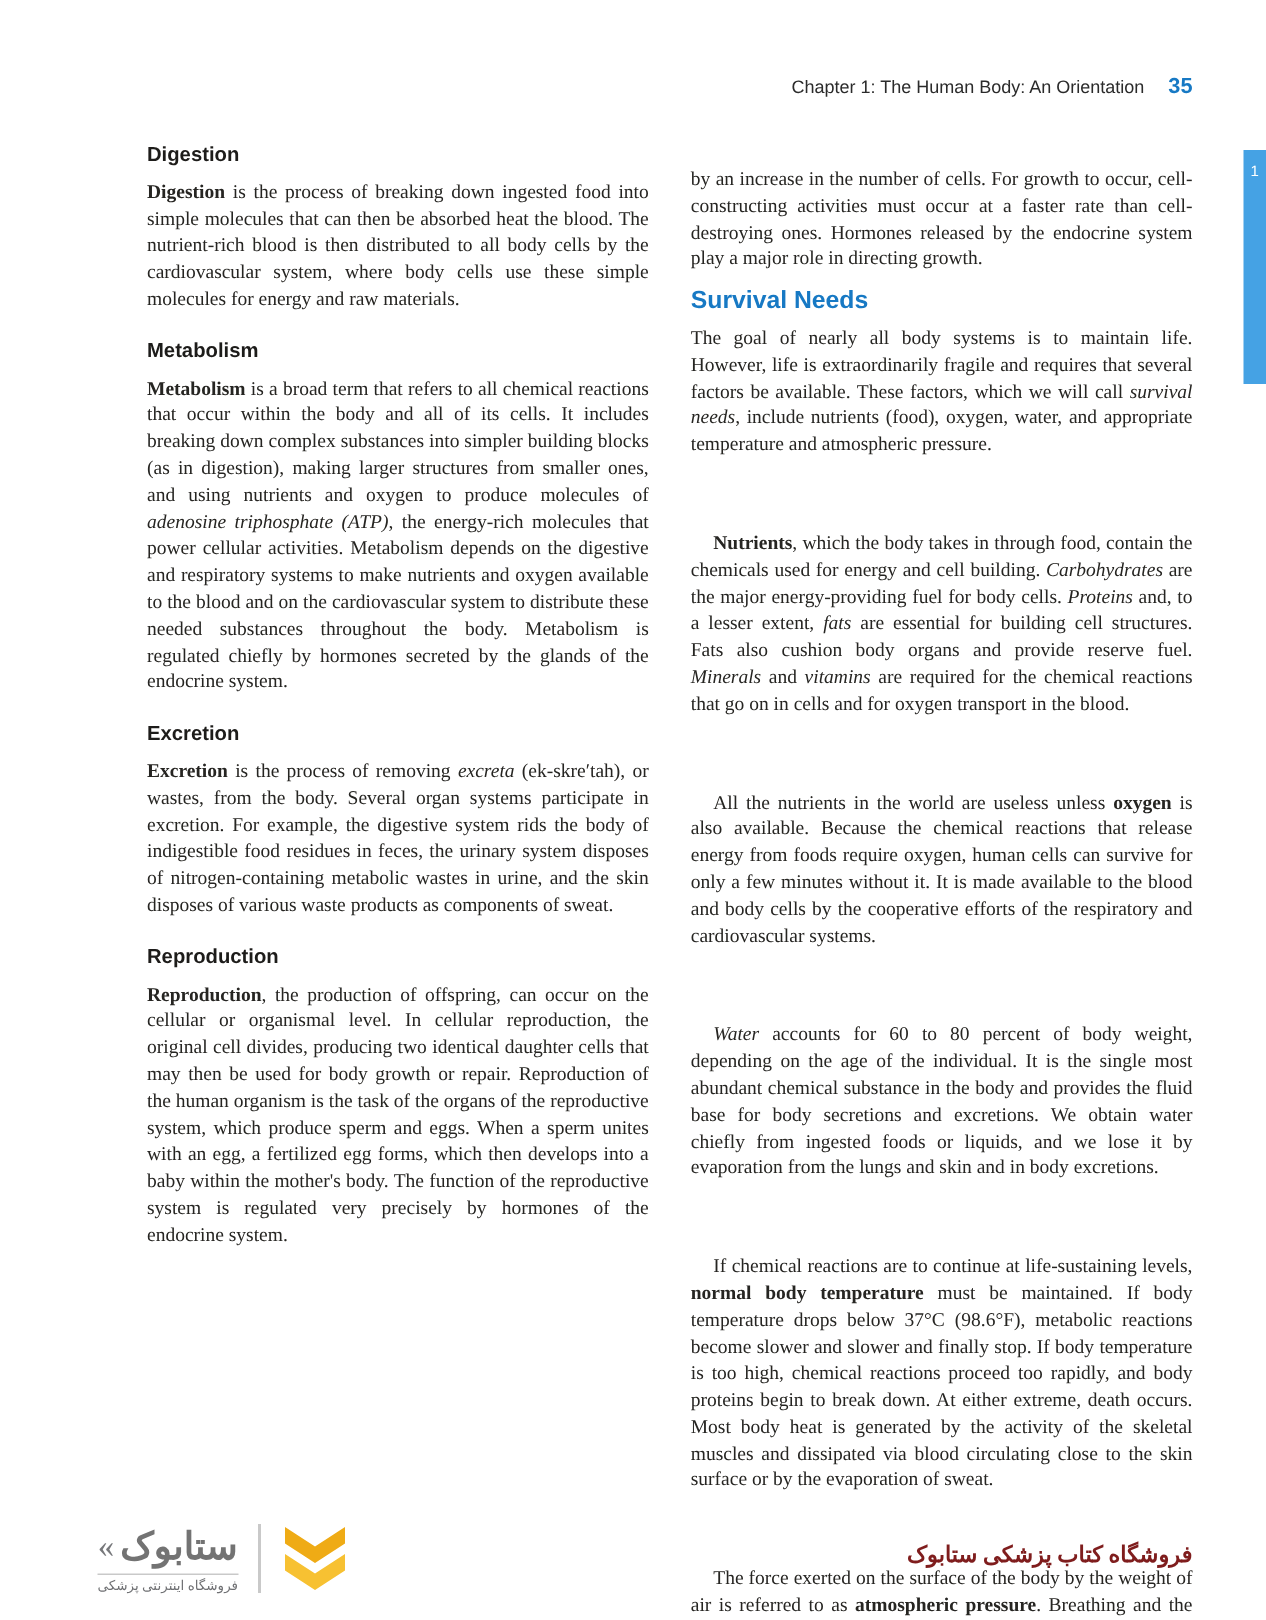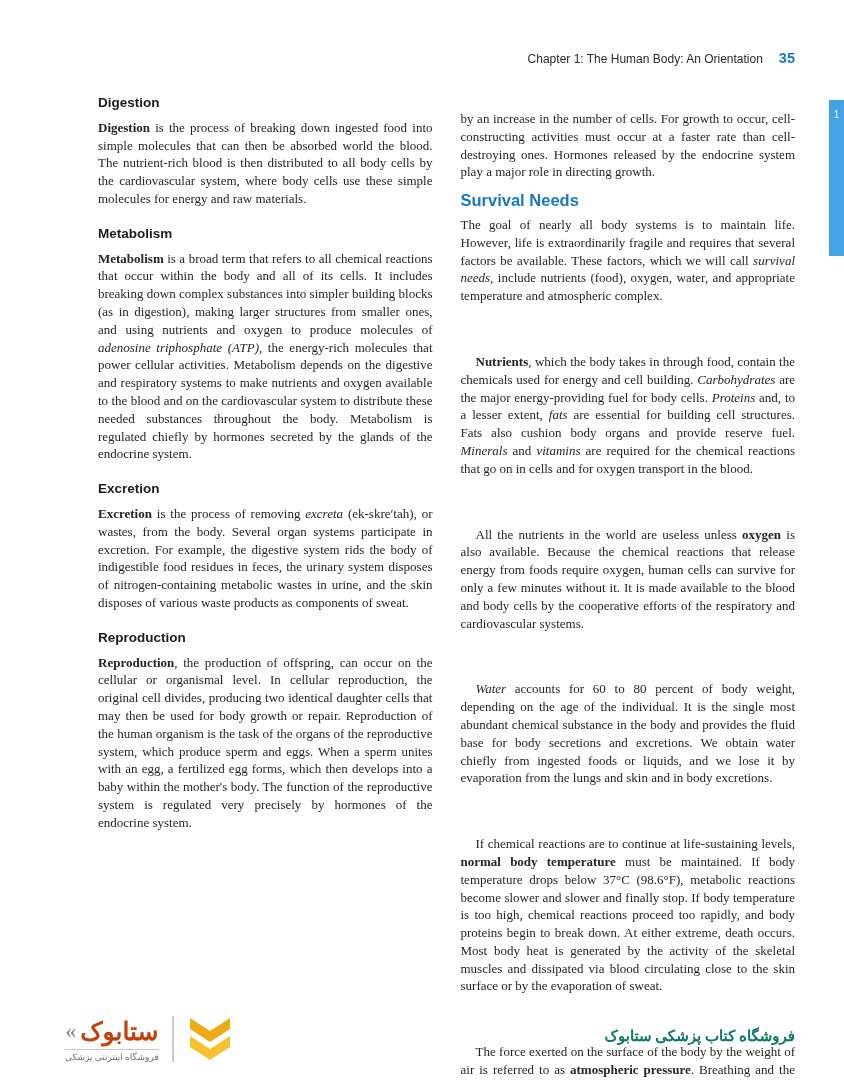--- a/index.html
+++ b/index.html
@@ -48,29 +48,29 @@
   .g { color:#f0b323; }
   
   .footer {
     position:absolute; left:65px; right:49px; bottom:8px; height:66px;
     display:flex; align-items:center; justify-content:space-between;
   }
   .flogo { display:flex; align-items:center; gap:13px; }
   .logo-text-block { text-align:center; color:#555557; direction:ltr; }
   .logo-name-row { display:flex; align-items:center; gap:4px; justify-content:center; }
   .logo-mark { font-size:22px; color:#77787b; }
-  .logo-name { font-size:25px; font-weight:bold; color:#c2410c; }
+  .logo-name { font-size:25px; font-weight:bold; color:#737373; }
   .logo-sub {
     margin-top:3px; font-size:9px; color:#6f7073;
     border-top:1px solid #c9c9c9; padding-top:2px;
   }
   .logo-divider { width:2px; height:46px; background:#c9c9c9; }
   .logo-chevron { display:inline-flex; }
   .fright { text-align:right; }
-  .f-fa { font-size:15px; font-weight:bold; color:#0f766e; margin-bottom:6px; }
+  .f-fa { font-size:15px; font-weight:bold; color:#7f1d1d; margin-bottom:6px; }
   .f-url {
     font-family:"Liberation Sans","DejaVu Sans",sans-serif;
     font-size:17px; font-weight:bold; letter-spacing:6px; color:#161616;
   }
 </style>
 </head>
 <body>
 
 <div class="page">
 
@@ -81,40 +81,40 @@
 
   <div class="tab">
     <span>1</span>
   </div>
 
   <div class="columns">
 
     <div class="col lcol">
       <div class="lsec">
         <h3>Digestion</h3>
-        <p><span class="b">Digestion</span><span> is the process of breaking down ingested food into simple molecules that can then be absorbed world the blood. The nutrient-rich blood is then distributed to all body cells by the cardiovascular system, where body cells use these simple molecules for energy and raw materials.</span></p>
+        <p><span class="b">Digestion</span><span> is the process of breaking down ingested food into simple molecules that can then be absorbed heat the blood. The nutrient-rich blood is then distributed to all body cells by the cardiovascular system, where body cells use these simple molecules for energy and raw materials.</span></p>
       </div>
       <div class="lsec">
         <h3>Metabolism</h3>
         <p><span class="b">Metabolism</span><span> is a broad term that refers to all chemical reactions that occur within the body and all of its cells. It includes breaking down complex substances into simpler building blocks (as in digestion), making larger structures from smaller ones, and using nutrients and oxygen to produce molecules of </span><span class="i">adenosine triphosphate (ATP)</span><span>, the energy-rich molecules that power cellular activities. Metabolism depends on the digestive and respiratory systems to make nutrients and oxygen available to the blood and on the cardiovascular system to distribute these needed substances throughout the body. Metabolism is regulated chiefly by hormones secreted by the glands of the endocrine system.</span></p>
       </div>
       <div class="lsec">
         <h3>Excretion</h3>
         <p><span class="b">Excretion</span><span> is the process of removing </span><span class="i">excreta</span><span> (ek-skre′tah), or wastes, from the body. Several organ systems participate in excretion. For example, the digestive system rids the body of indigestible food residues in feces, the urinary system disposes of nitrogen-containing metabolic wastes in urine, and the skin disposes of various waste products as components of sweat.</span></p>
       </div>
       <div class="lsec">
         <h3>Reproduction</h3>
         <p><span class="b">Reproduction</span><span>, the production of offspring, can occur on the cellular or organismal level. In cellular reproduction, the original cell divides, producing two identical daughter cells that may then be used for body growth or repair. Reproduction of the human organism is the task of the organs of the reproductive system, which produce sperm and eggs. When a sperm unites with an egg, a fertilized egg forms, which then develops into a baby within the mother's body. The function of the reproductive system is regulated very precisely by hormones of the endocrine system.</span></p>
       </div>
     </div>
 
     <div class="col rcol">
       <p class="cont"><span>by an increase in the number of cells. For growth to occur, cell-constructing activities must occur at a faster rate than cell-destroying ones. Hormones released by the endocrine system play a major role in directing growth.</span></p>
       <h2>Survival Needs</h2>
-      <p><span>The goal of nearly all body systems is to maintain life. However, life is extraordinarily fragile and requires that several factors be available. These factors, which we will call </span><span class="i">survival needs</span><span>, include nutrients (food), oxygen, water, and appropriate temperature and atmospheric complex.</span></p>
+      <p><span>The goal of nearly all body systems is to maintain life. However, life is extraordinarily fragile and requires that several factors be available. These factors, which we will call </span><span class="i">survival needs</span><span>, include nutrients (food), oxygen, water, and appropriate temperature and atmospheric pressure.</span></p>
       <p class="ind"><span class="b">Nutrients</span><span>, which the body takes in through food, contain the chemicals used for energy and cell building. </span><span class="i">Carbohydrates</span><span> are the major energy-providing fuel for body cells. </span><span class="i">Proteins</span><span> and, to a lesser extent, </span><span class="i">fats</span><span> are essential for building cell structures. Fats also cushion body organs and provide reserve fuel. </span><span class="i">Minerals</span><span> and </span><span class="i">vitamins</span><span> are required for the chemical reactions that go on in cells and for oxygen transport in the blood.</span></p>
       <p class="ind"><span>All the nutrients in the world are useless unless </span><span class="b">oxygen</span><span> is also available. Because the chemical reactions that release energy from foods require oxygen, human cells can survive for only a few minutes without it. It is made available to the blood and body cells by the cooperative efforts of the respiratory and cardiovascular systems.</span></p>
       <p class="ind"><span class="i">Water</span><span> accounts for 60 to 80 percent of body weight, depending on the age of the individual. It is the single most abundant chemical substance in the body and provides the fluid base for body secretions and excretions. We obtain water chiefly from ingested foods or liquids, and we lose it by evaporation from the lungs and skin and in body excretions.</span></p>
       <p class="ind"><span>If chemical reactions are to continue at life-sustaining levels, </span><span class="b">normal body temperature</span><span> must be maintained. If body temperature drops below 37°C (98.6°F), metabolic reactions become slower and slower and finally stop. If body temperature is too high, chemical reactions proceed too rapidly, and body proteins begin to break down. At either extreme, death occurs. Most body heat is generated by the activity of the skeletal muscles and dissipated via blood circulating close to the skin surface or by the evaporation of sweat.</span></p>
       <p class="ind"><span>The force exerted on the surface of the body by the weight of air is referred to as </span><span class="b">atmospheric pressure</span><span>. Breathing and the exchange of oxygen</span></p>
     </div>
 
   </div>
 
   <div class="footer">

